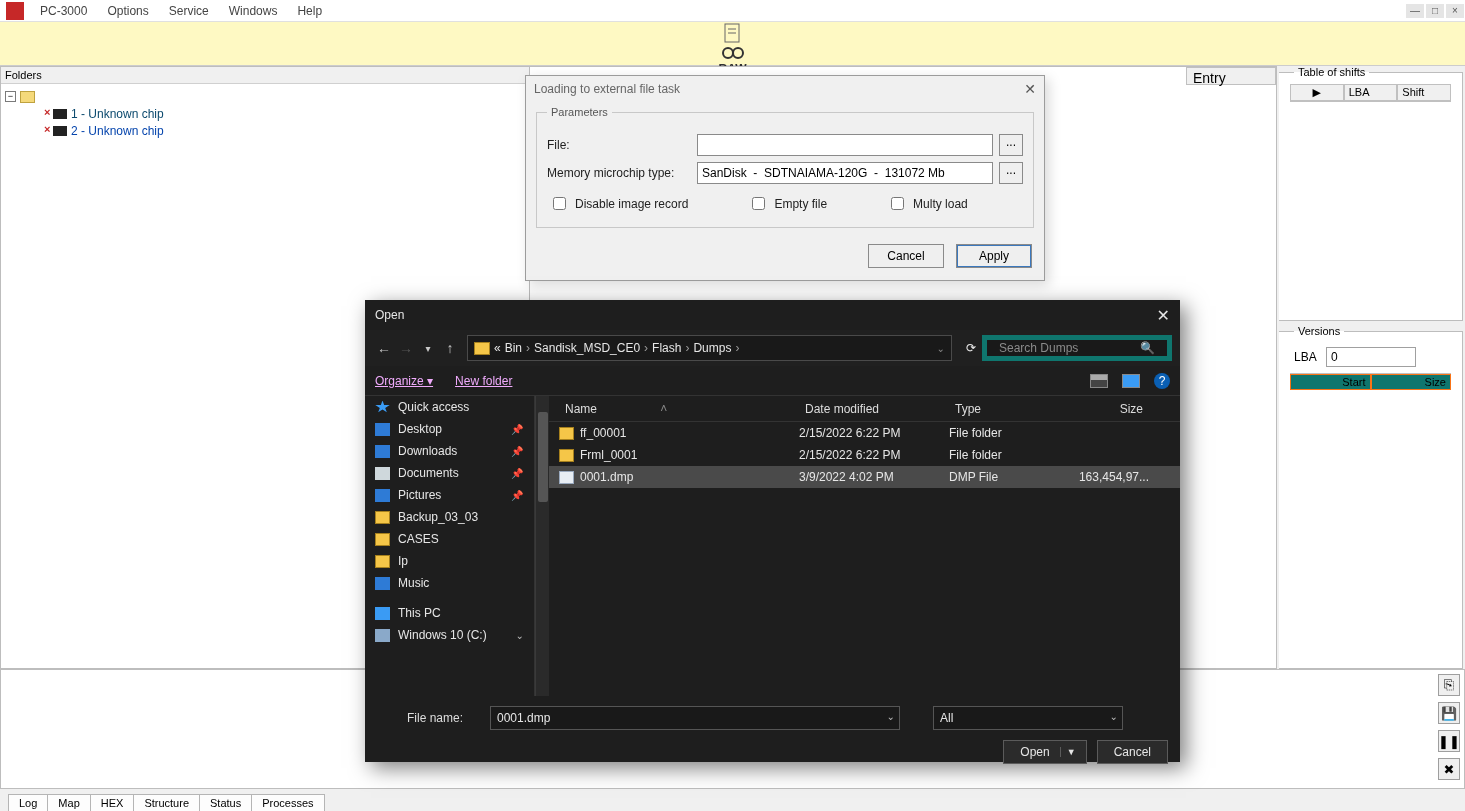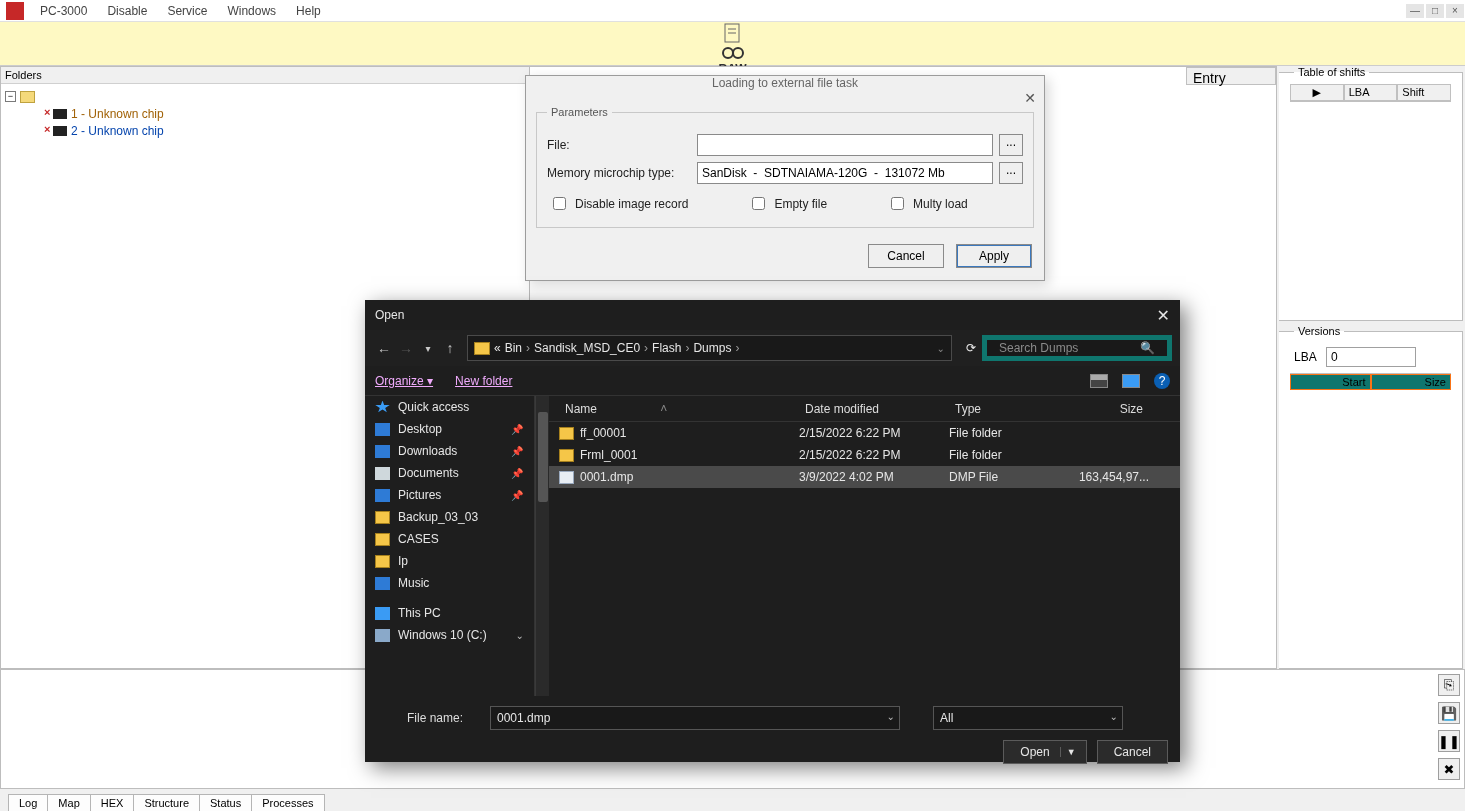--- a/index.html
+++ b/index.html
@@ -51,21 +51,21 @@
                        display:flex;align-items:center;justify-content:center; font-size:13px;}
   
   .statusbar { height:22px; display:flex; align-items:flex-end; background:#f0f0f0; padding-left:8px;}
   .statusbar .tab { background:#fdfdfd; border:1px solid #b5b5b5; border-bottom:none; padding:2px 10px; font-size:11px;
                     margin-right:-1px;}
   .statusbar .tab.first { border-left:1px solid #b5b5b5;}
 
   
   .dlg-load { position:absolute; left:525px; top:75px; width:520px; background:#f0f0f0; border:1px solid #9c9c9c;
               box-shadow:4px 4px 12px rgba(0,0,0,.15);}
-  .dlg-load .tbar { height:26px; display:flex; align-items:center; padding:0 8px; color:#666; font-size:12px;flex-direction:column;}
+  .dlg-load .tbar { height:26px; display:flex; align-items:center; padding:0 8px; color:#666; font-size:12px;}
   .dlg-load .tbar .x { margin-left:auto; font-size:14px; color:#555;}
   fieldset.params { margin:4px 10px 8px; border:1px solid #c8c8c8; padding:10px 10px 14px;}
   fieldset.params legend { font-size:11px; color:#555; padding:0 4px;}
   .param-row { display:flex; align-items:center; margin:6px 0;}
   .param-row label { width:150px; color:#222;}
   .param-row input.txt { flex:1; height:22px; border:1px solid #8a8a8a; background:#fff; padding:0 4px;}
   .param-row .browse { width:24px; height:22px; margin-left:6px; border:1px solid #8a8a8a; background:#efefef; text-align:center;}
   .chk-row { display:flex; gap:60px; padding:4px 2px 0;}
   .chk-row label { display:flex; align-items:center; gap:6px; color:#222;}
   .chk-row input { width:13px; height:13px;}
@@ -127,21 +127,21 @@
   .dbtn .dd { border-left:1px solid #5b5b5b; margin-left:10px; padding:0 6px; font-size:9px;}
   .scrollbar-v { width:14px; background:#2a2a2a; border-left:1px solid #3a3a3a;}
   .sb-thumb { width:10px; height:90px; background:#555; margin:16px auto; border-radius:2px;}
 </style>
 </head>
 <body>
 
 <div class="menubar">
   <span class="app-icon"></span>
   <span class="menuitem">PC-3000</span>
-  <span class="menuitem">Disable</span>
+  <span class="menuitem">Options</span>
   <span class="menuitem">Service</span>
   <span class="menuitem">Windows</span>
   <span class="menuitem">Help</span>
   <div class="window-ctrls">
     <div>—</div>
     <div>□</div>
     <div>×</div>
   </div>
 </div>
 
@@ -224,21 +224,21 @@
   <div class="folders-panel">
     <div class="hdr">Folders</div>
     <div class="tree">
       <div class="tree-row">
         <span class="tree-exp">−</span>
         <span class="folder-ic"></span>
       </div>
       <div class="tree-row">
         <span class="tree-indent" style="width:48px"></span>
         <span class="chip-ic"></span>
-        <span style="color:#a16207">1 - Unknown chip</span>
+        <span style="color:#0c4a6e">1 - Unknown chip</span>
       </div>
       <div class="tree-row">
         <span class="tree-indent" style="width:48px"></span>
         <span class="chip-ic"></span>
         <span style="color:#0645ad">2 - Unknown chip</span>
       </div>
     </div>
   </div>
 
   <div class="right-stack">

